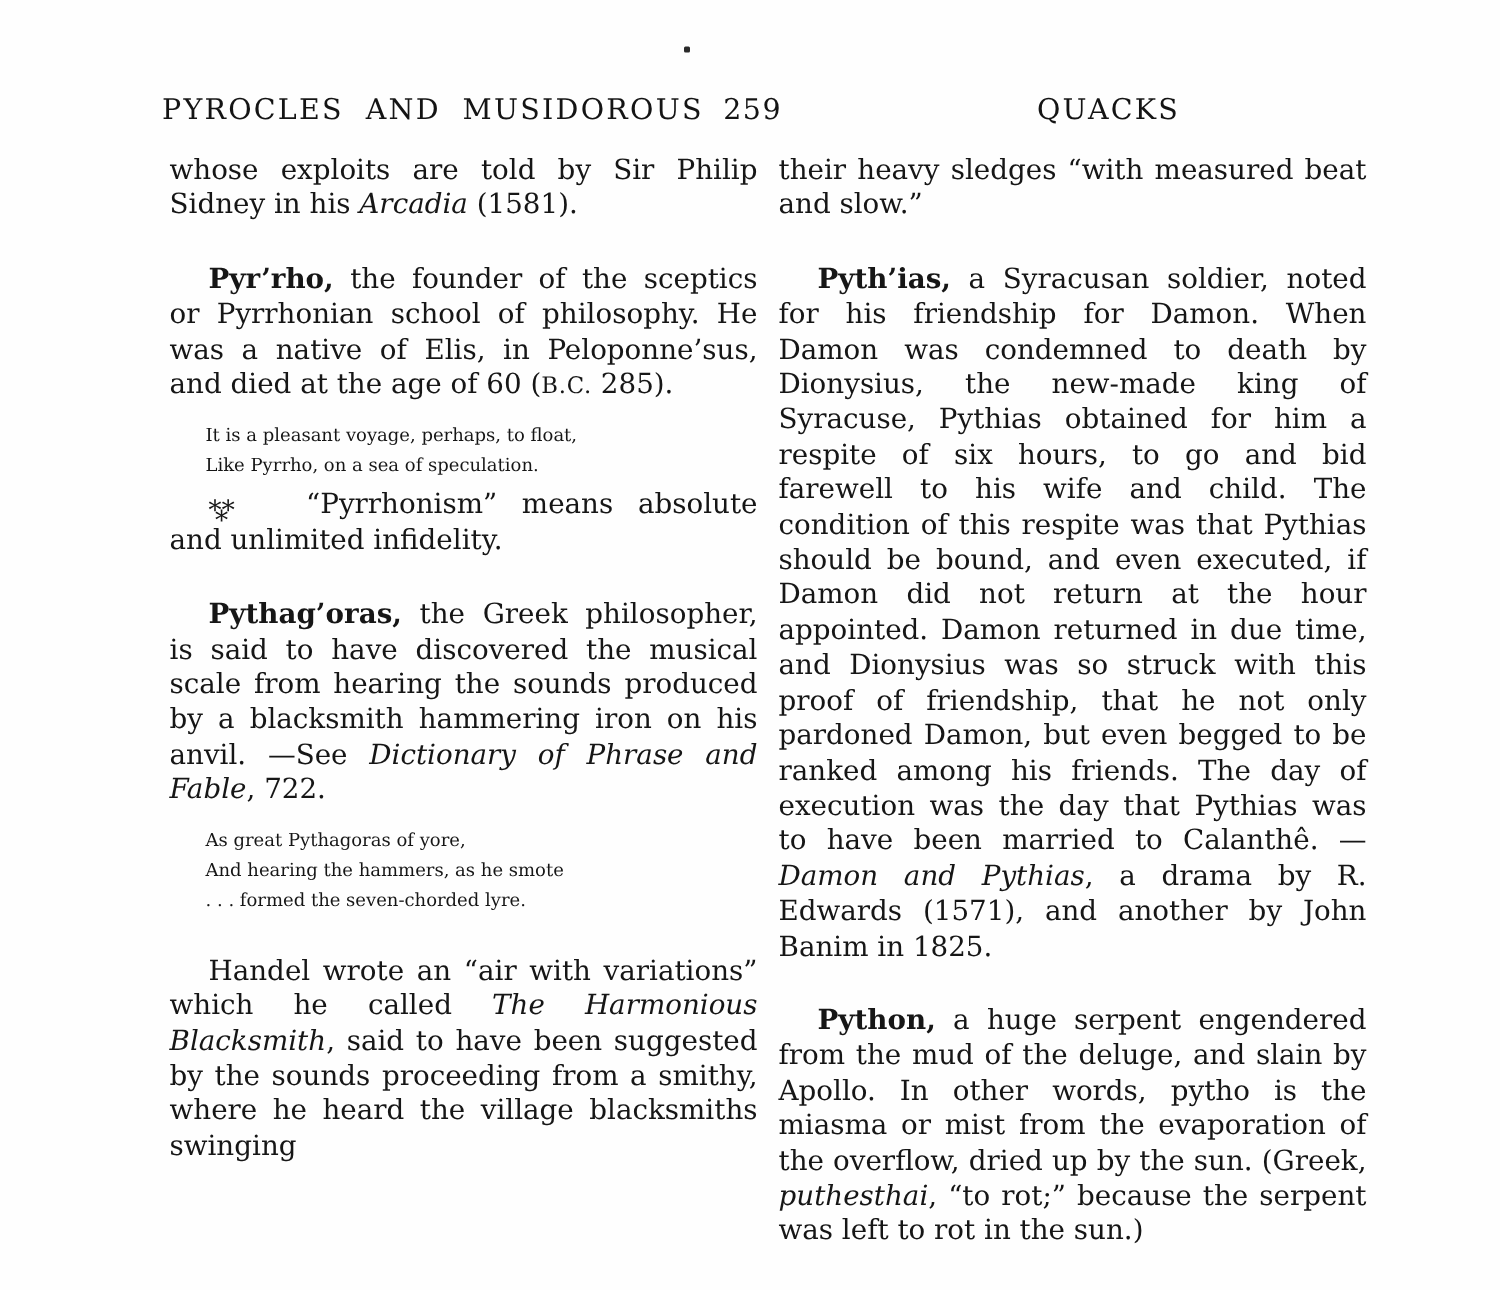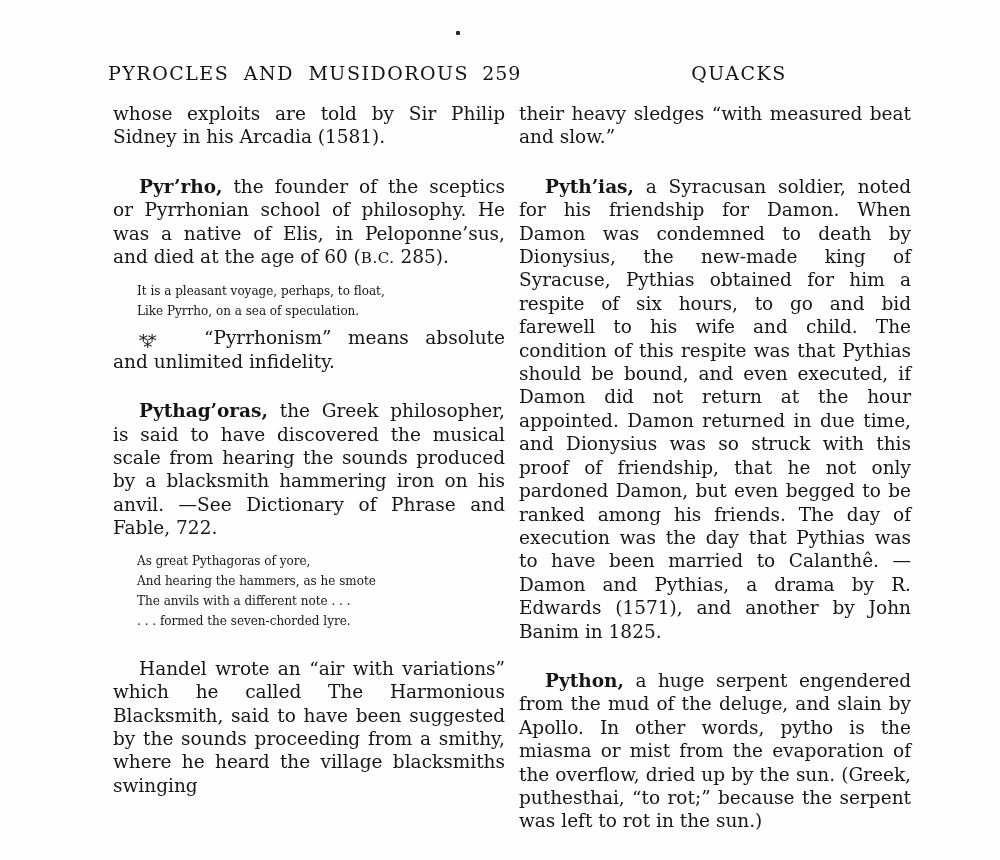--- a/index.html
+++ b/index.html
@@ -31,21 +31,21 @@
   .entry{text-indent:26px;margin-top:26px;}
   .note{text-indent:26px;margin-top:5px;}
   .verse{
     font-size:12px;line-height:20px;
     margin-top:11px;margin-bottom:5px;
     padding-left:24px;
   }
   .vline{white-space:nowrap;}
   .vline.attr{text-align:right;padding-right:34px;}
   .b{font-weight:bold;}
-  .i{margin-top:14px;}
+  .i{font-style:italic;margin-top:14px;}
   .sc{font-size:0.82em;letter-spacing:0.5px;}
   .asterism{
     display:inline-block;transform:rotate(180deg);
     font-size:0.95em;margin-right:5px;line-height:1;
   }
 </style>
 </head>
 <body>
 
 <div class="page">
@@ -64,21 +64,20 @@
       <div class="block entry"><span class="b">Pyr’rho,</span><span class=""> the founder of the sceptics or Pyrrhonian school of philosophy.  He was a native of Elis, in Peloponne’sus, and died at the age of 60 (</span><span class="sc">B.C.</span><span class=""> 285).</span></div>
       <div class="block verse">
         <div class="vline"><span class="">It is a pleasant voyage, perhaps, to float,</span></div>
         <div class="vline"><span class="">Like Pyrrho, on a sea of speculation.</span></div>
       </div>
       <div class="block note"><span class="asterism">⁂</span><span class=""> “Pyrrhonism” means absolute and unlimited infidelity.</span></div>
       <div class="block entry"><span class="b">Pythag’oras,</span><span class=""> the Greek philosopher, is said to have discovered the musical scale from hearing the sounds produced by a blacksmith hammering iron on his anvil. —See </span><span class="i">Dictionary of Phrase and Fable</span><span class="">, 722.</span></div>
       <div class="block verse">
         <div class="vline"><span class="">As great Pythagoras of yore,</span></div>
         <div class="vline"><span class="">And hearing the hammers, as he smote</span></div>
-        <div class="vline"><span class="">The anvils with a different note . . .</span></div>
         <div class="vline"><span class="">. . . formed the seven-chorded lyre.</span></div>
       </div>
       <div class="block entry"><span class="">Handel wrote an “air with variations” which he called </span><span class="i">The Harmonious Blacksmith</span><span class="">, said to have been suggested by the sounds proceeding from a smithy, where he heard the village blacksmiths swinging</span></div>
     </div>
   <div class="col right">
       <div class="block plain"><span class="">their heavy sledges “with measured beat and slow.”</span></div>
       <div class="block entry"><span class="b">Pyth’ias,</span><span class=""> a Syracusan soldier, noted for his friendship for Damon.  When Damon was condemned to death by Dionysius, the new-made king of Syracuse, Pythias obtained for him a respite of six hours, to go and bid farewell to his wife and child.  The condition of this respite was that Pythias should be bound, and even executed, if Damon did not return at the hour appointed.  Damon returned in due time, and Dionysius was so struck with this proof of friendship, that he not only pardoned Damon, but even begged to be ranked among his friends.  The day of execution was the day that Pythias was to have been married to Calanthê. —</span><span class="i">Damon and Pythias</span><span class="">, a drama by R. Edwards (1571), and another by John Banim in 1825.</span></div>
       <div class="block entry"><span class="b">Python,</span><span class=""> a huge serpent engendered from the mud of the deluge, and slain by Apollo.  In other words, pytho is the miasma or mist from the evaporation of the overflow, dried up by the sun.  (Greek, </span><span class="i">puthesthai</span><span class="">, “to rot;” because the serpent was left to rot in the sun.)</span></div>
     </div>
 </div>

